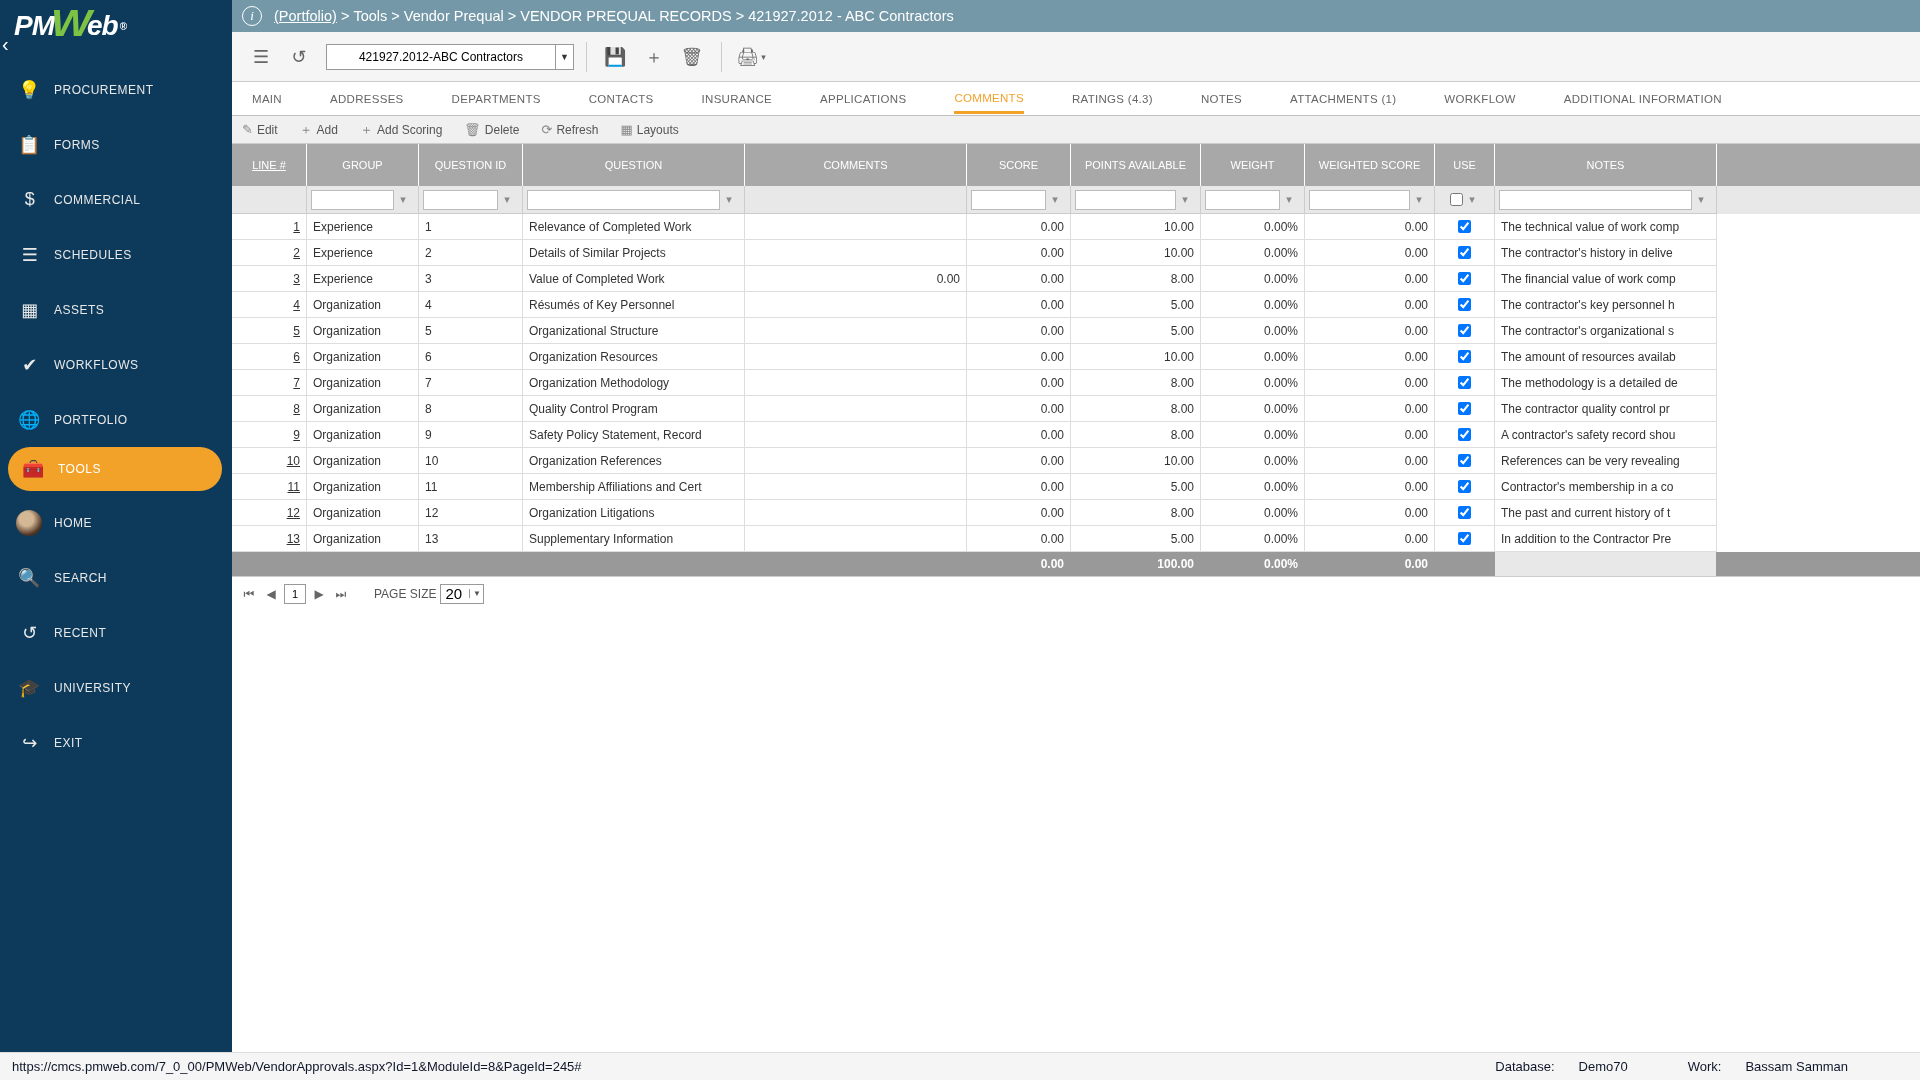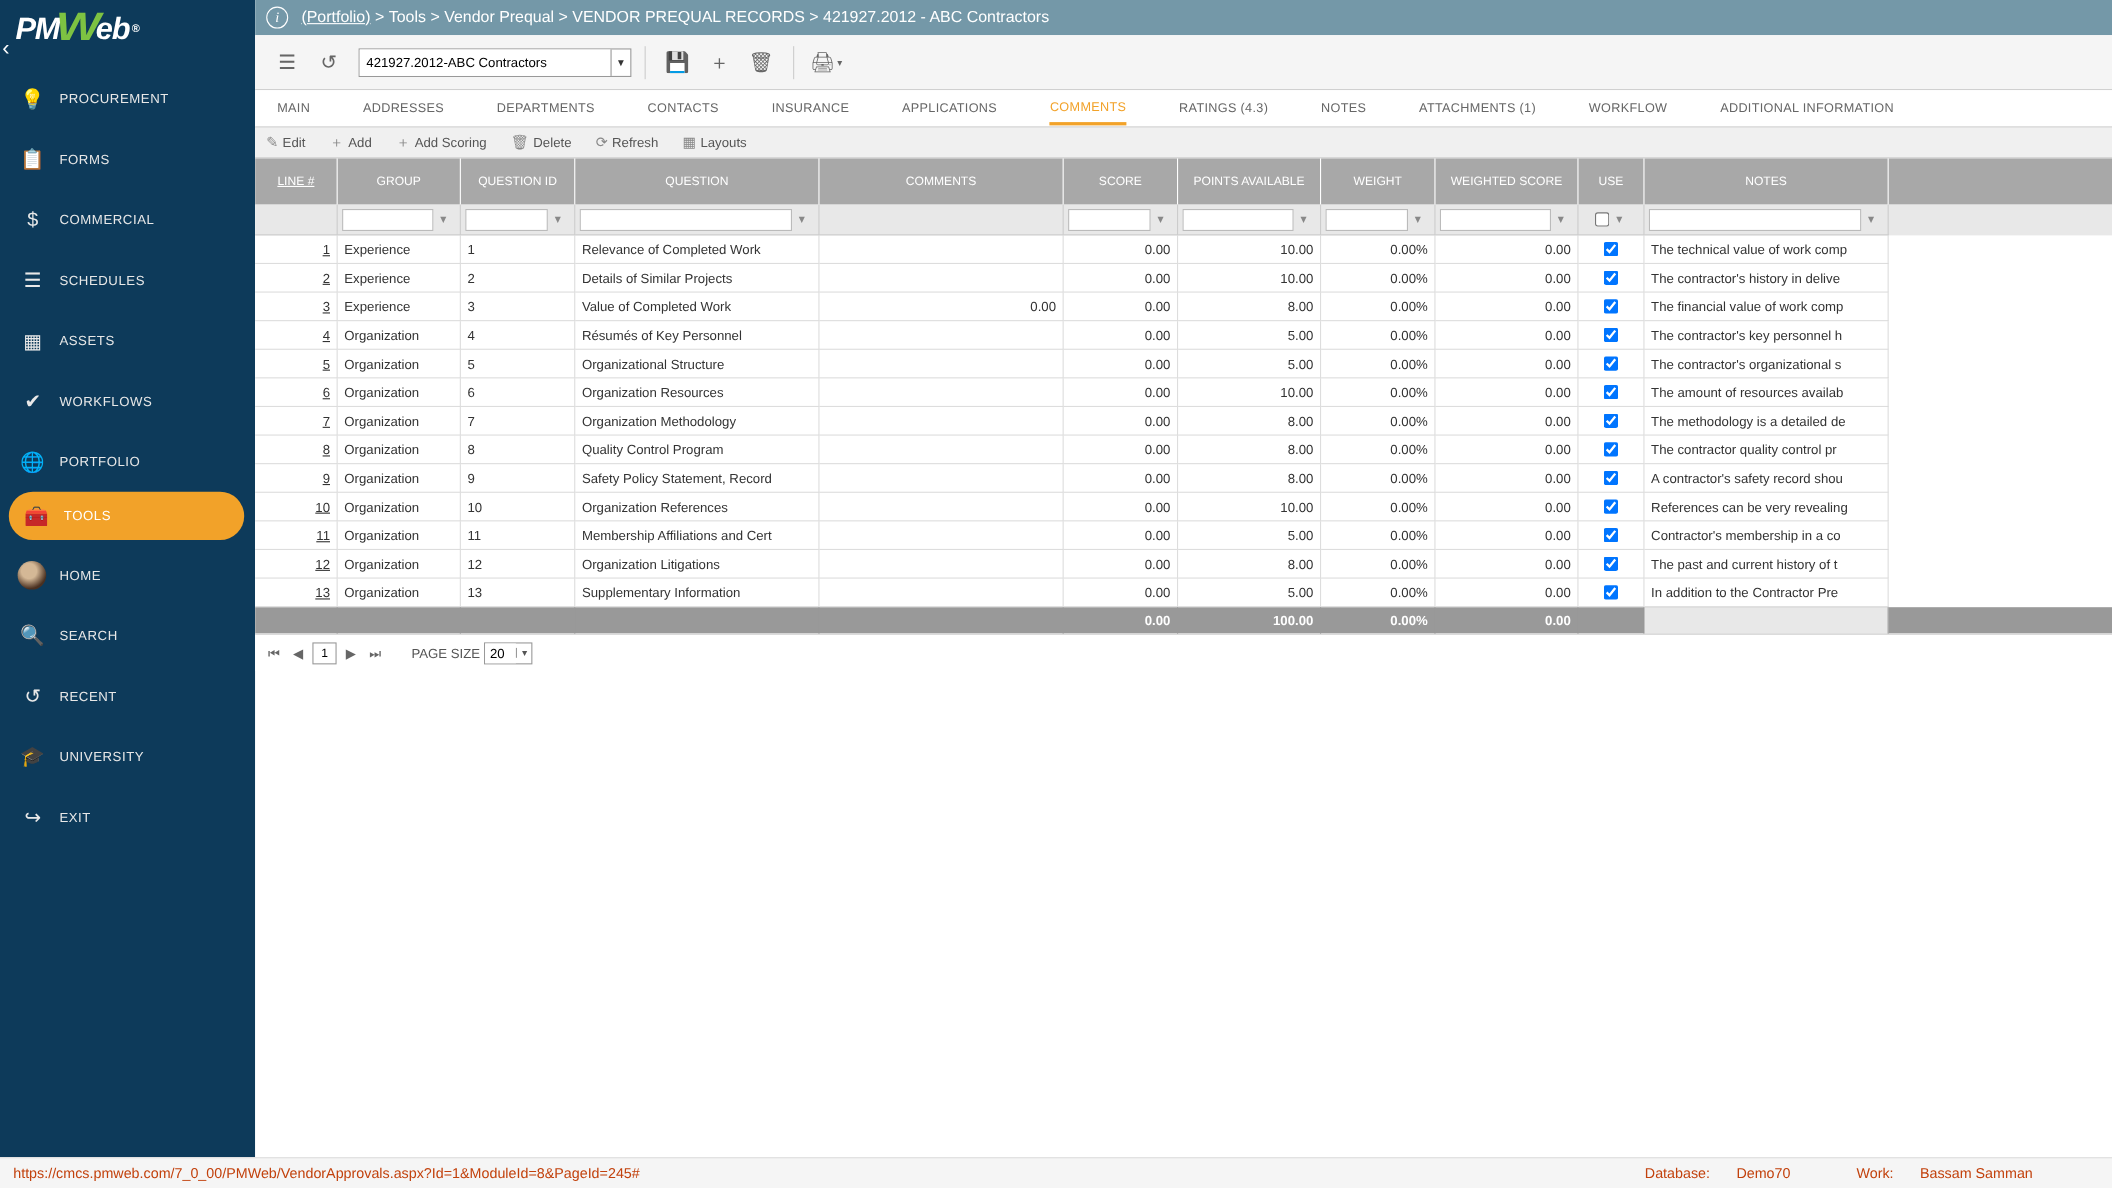--- a/index.html
+++ b/index.html
@@ -19,21 +19,21 @@
 .nav-item .label { text-transform: uppercase; font-size: 12px; }
 .avatar-icon { width: 26px; height: 26px; border-radius: 50%; background: radial-gradient(circle at 40% 35%, #d4b896 30%, #4a3020 70%); margin-right: 12px; flex-shrink:0; }
 .main { position: absolute; left: 232px; top: 0; right: 0; height: 1052px; background: #fff; }
 .breadcrumb { height: 32px; background: #7498a8; color: #fff; display: flex; align-items: center; padding-left: 10px; font-size: 14.5px; }
 .breadcrumb .info-circle { width: 20px; height: 20px; border: 1.5px solid #fff; border-radius: 50%; display: inline-flex; align-items: center; justify-content: center; margin-right: 12px; font-family: serif; font-style: italic; font-size: 13px; }
 .breadcrumb a { color: #fff; text-decoration: underline; }
 .toolbar { height: 50px; background: #f5f5f5; border-bottom: 1px solid #ccc; display: flex; align-items: center; padding-left: 12px; gap: 4px; }
 .tb-btn { width: 34px; height: 34px; display: flex; align-items: center; justify-content: center; color: #666; cursor: pointer; font-size: 18px; }
 .tb-sep { width: 1px; height: 30px; background: #ccc; margin: 0 8px; }
 .record-select { display: flex; align-items: center; height: 26px; border: 1px solid #999; background: #fff; margin-left: 6px; }
-.record-select input { border: none; padding: 0 6px; width: 228px; height: 24px; font-size: 12px; outline: none; }
+.record-select input { border: none; padding: 0 6px; width: 228px; height: 24px; font-size: 12px; outline: none; text-align: center; }
 .record-select .dd { width: 18px; height: 24px; border-left: 1px solid #999; display: flex; align-items: center; justify-content: center; font-size: 9px; }
 .tabs { display: flex; background: #fff; border-bottom: 1px solid #c0c0c0; padding-left: 20px; height: 34px; align-items: center; gap: 48px; font-size: 11.5px; color: #666; }
 .tab { cursor: pointer; padding: 8px 0; letter-spacing: .3px; }
 .tab.active { color: #f2a229; border-bottom: 3px solid #f2a229; font-weight: 500; padding-bottom: 7px; }
 .group-bar { height: 24px; background: #f0f0f0; border-bottom: 1px solid #ccc; padding-left: 8px; font-size: 12px; color: #555; display: flex; align-items: center; }
 .grid-toolbar { height: 28px; background: #f0f0f0; border-bottom: 1px solid #ccc; display: flex; align-items: center; padding-left: 10px; gap: 22px; font-size: 12px; color: #555; }
 .gt-btn { display: flex; align-items: center; gap: 4px; cursor: pointer; }
 .gt-btn .icon { font-size: 13px; color: #888; }
 .grid { background: #fff; }
 .grid-header { display: flex; height: 42px; background: #a8a8a8; color: #fff; font-size: 11px; }
@@ -48,23 +48,23 @@
 .data-row .cell.chk { justify-content: center; }
 .totals-row { display: flex; height: 24px; background: #999; color: #fff; font-size: 12px; font-weight: bold; }
 .totals-row .cell { border-right: 1px solid #999; display: flex; align-items: center; justify-content: flex-end; padding: 0 6px; }
 .col-line { width: 75px; text-decoration: underline; } .col-group { width: 112px; } .col-qid { width: 104px; } .col-question { width: 222px; }
 .col-comments { width: 222px; } .col-score { width: 104px; } .col-points { width: 130px; } .col-weight { width: 104px; }
 .col-wscore { width: 130px; } .col-use { width: 60px; } .col-notes { width: 222px; }
 .pager { height: 34px; background: #fff; border-top: 1px solid #ccc; display: flex; align-items: center; padding-left: 8px; gap: 4px; font-size: 12px; color: #555; }
 .pager-btn { width: 18px; height: 20px; display: flex; align-items: center; justify-content: center; cursor: pointer; color: #666; }
 .page-input { width: 22px; height: 20px; border: 1px solid #999; text-align: center; font-size: 11px; }
 .page-size-sel { display: flex; align-items: center; border: 1px solid #999; height: 20px; }
-.page-size-sel input { width: 28px; height: 18px; border: none; text-align: left; padding-left: 4px; font-size: 12px; }
+.page-size-sel input { width: 28px; height: 18px; border: none; text-align: left; padding-left: 4px; font-size: 15px; }
 .page-size-sel .dd { width: 14px; border-left: 1px solid #999; text-align: center; font-size: 8px; }
-.statusbar { position: absolute; left: 0; bottom: 0; width: 1920px; height: 28px; background: #f5f5f5; border-top: 1px solid #ddd; display: flex; align-items: center; font-size: 13px; color: #c2410c; padding: 0 12px; }
+.statusbar { position: absolute; left: 0; bottom: 0; width: 1920px; height: 28px; background: #f5f5f5; border-top: 1px solid #ddd; display: flex; align-items: center; font-size: 13px; color: #0f172a; padding: 0 12px; }
 .statusbar .url { flex: 1; }
 .statusbar .db, .statusbar .user { display: flex; gap: 24px; margin-right: 60px; }
 input[type=checkbox] { width: 13px; height: 13px; }
 </style>
 </head>
 <body>
 
 <div class="sidebar">
   <div class="sidebar-back">‹</div>
   <div class="logo">

